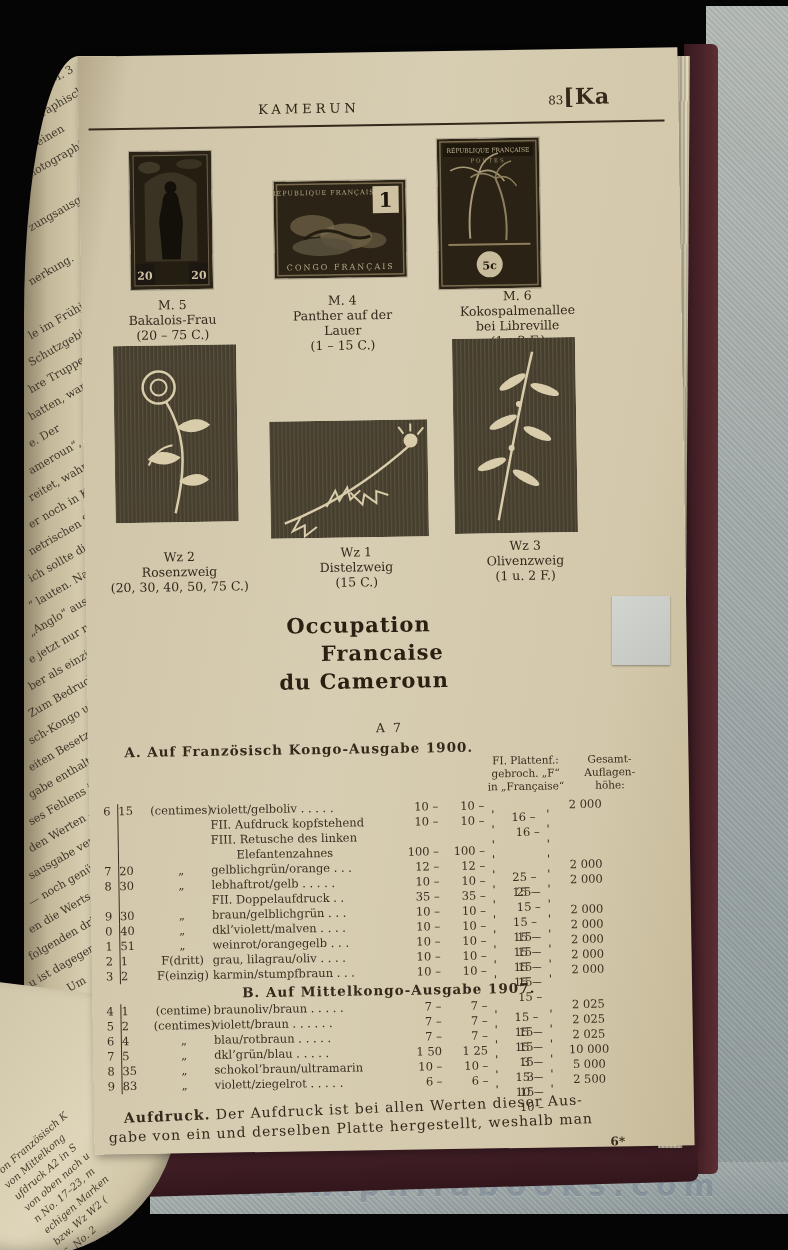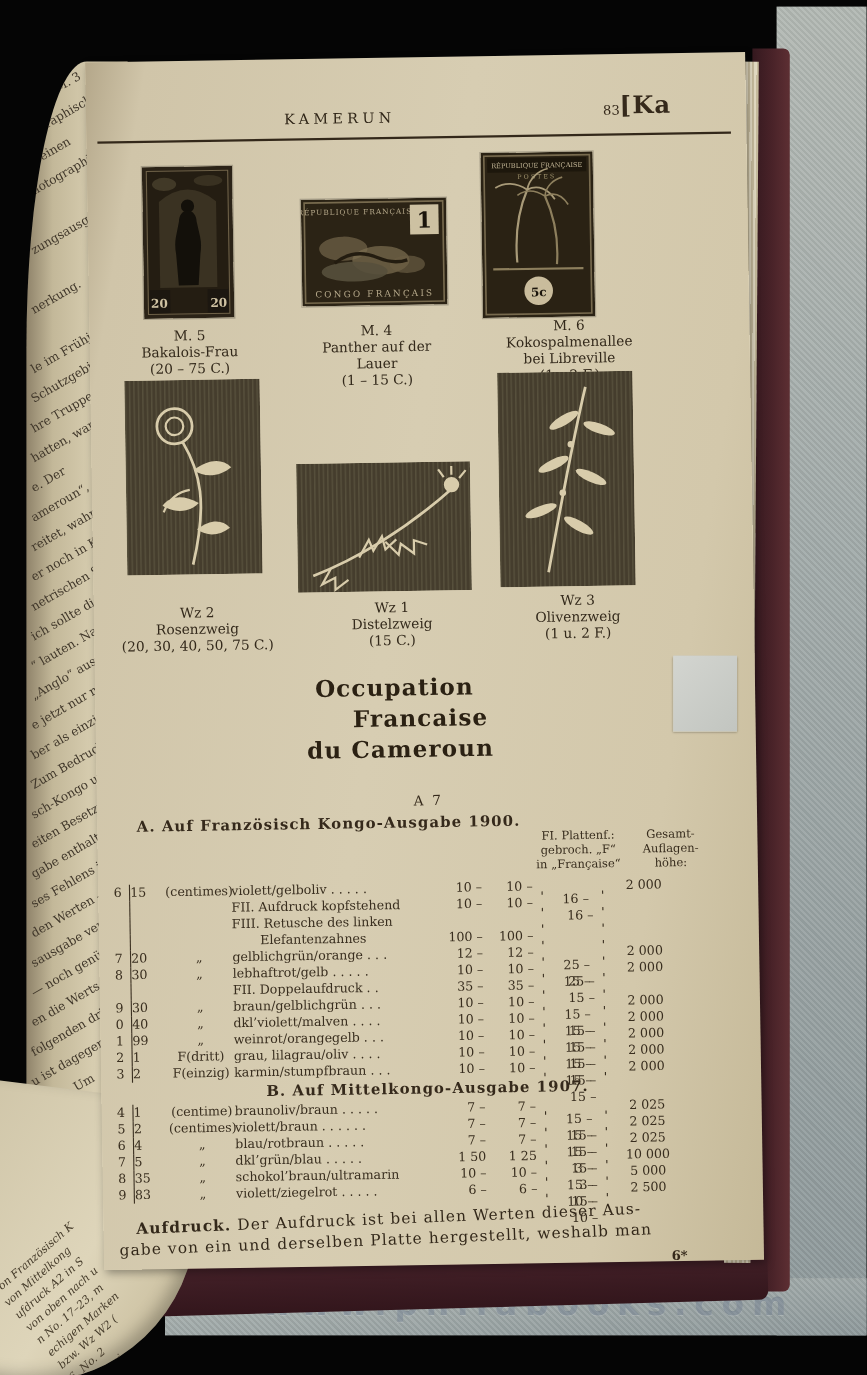--- a/index.html
+++ b/index.html
@@ -512,21 +512,21 @@
           <span class="c-p2">10 –</span>
           <span class="c-fgrp">
             <span class="c-f1">15 –</span>
             <span class="c-f2">15 –</span>
           </span>
           <span class="c-tot">2 000</span>
         </div>
 
         <div class="trow">
           <span class="c-num">1</span>
-          <span class="c-val">99</span>
+          <span class="c-val">51</span>
           <span class="c-unit">„</span>
           <span class="c-desc">weinrot/orangegelb . . .</span>
           <span class="c-p1">10 –</span>
           <span class="c-p2">10 –</span>
           <span class="c-fgrp">
             <span class="c-f1">15 –</span>
             <span class="c-f2">15 –</span>
           </span>
           <span class="c-tot">2 000</span>
         </div>

